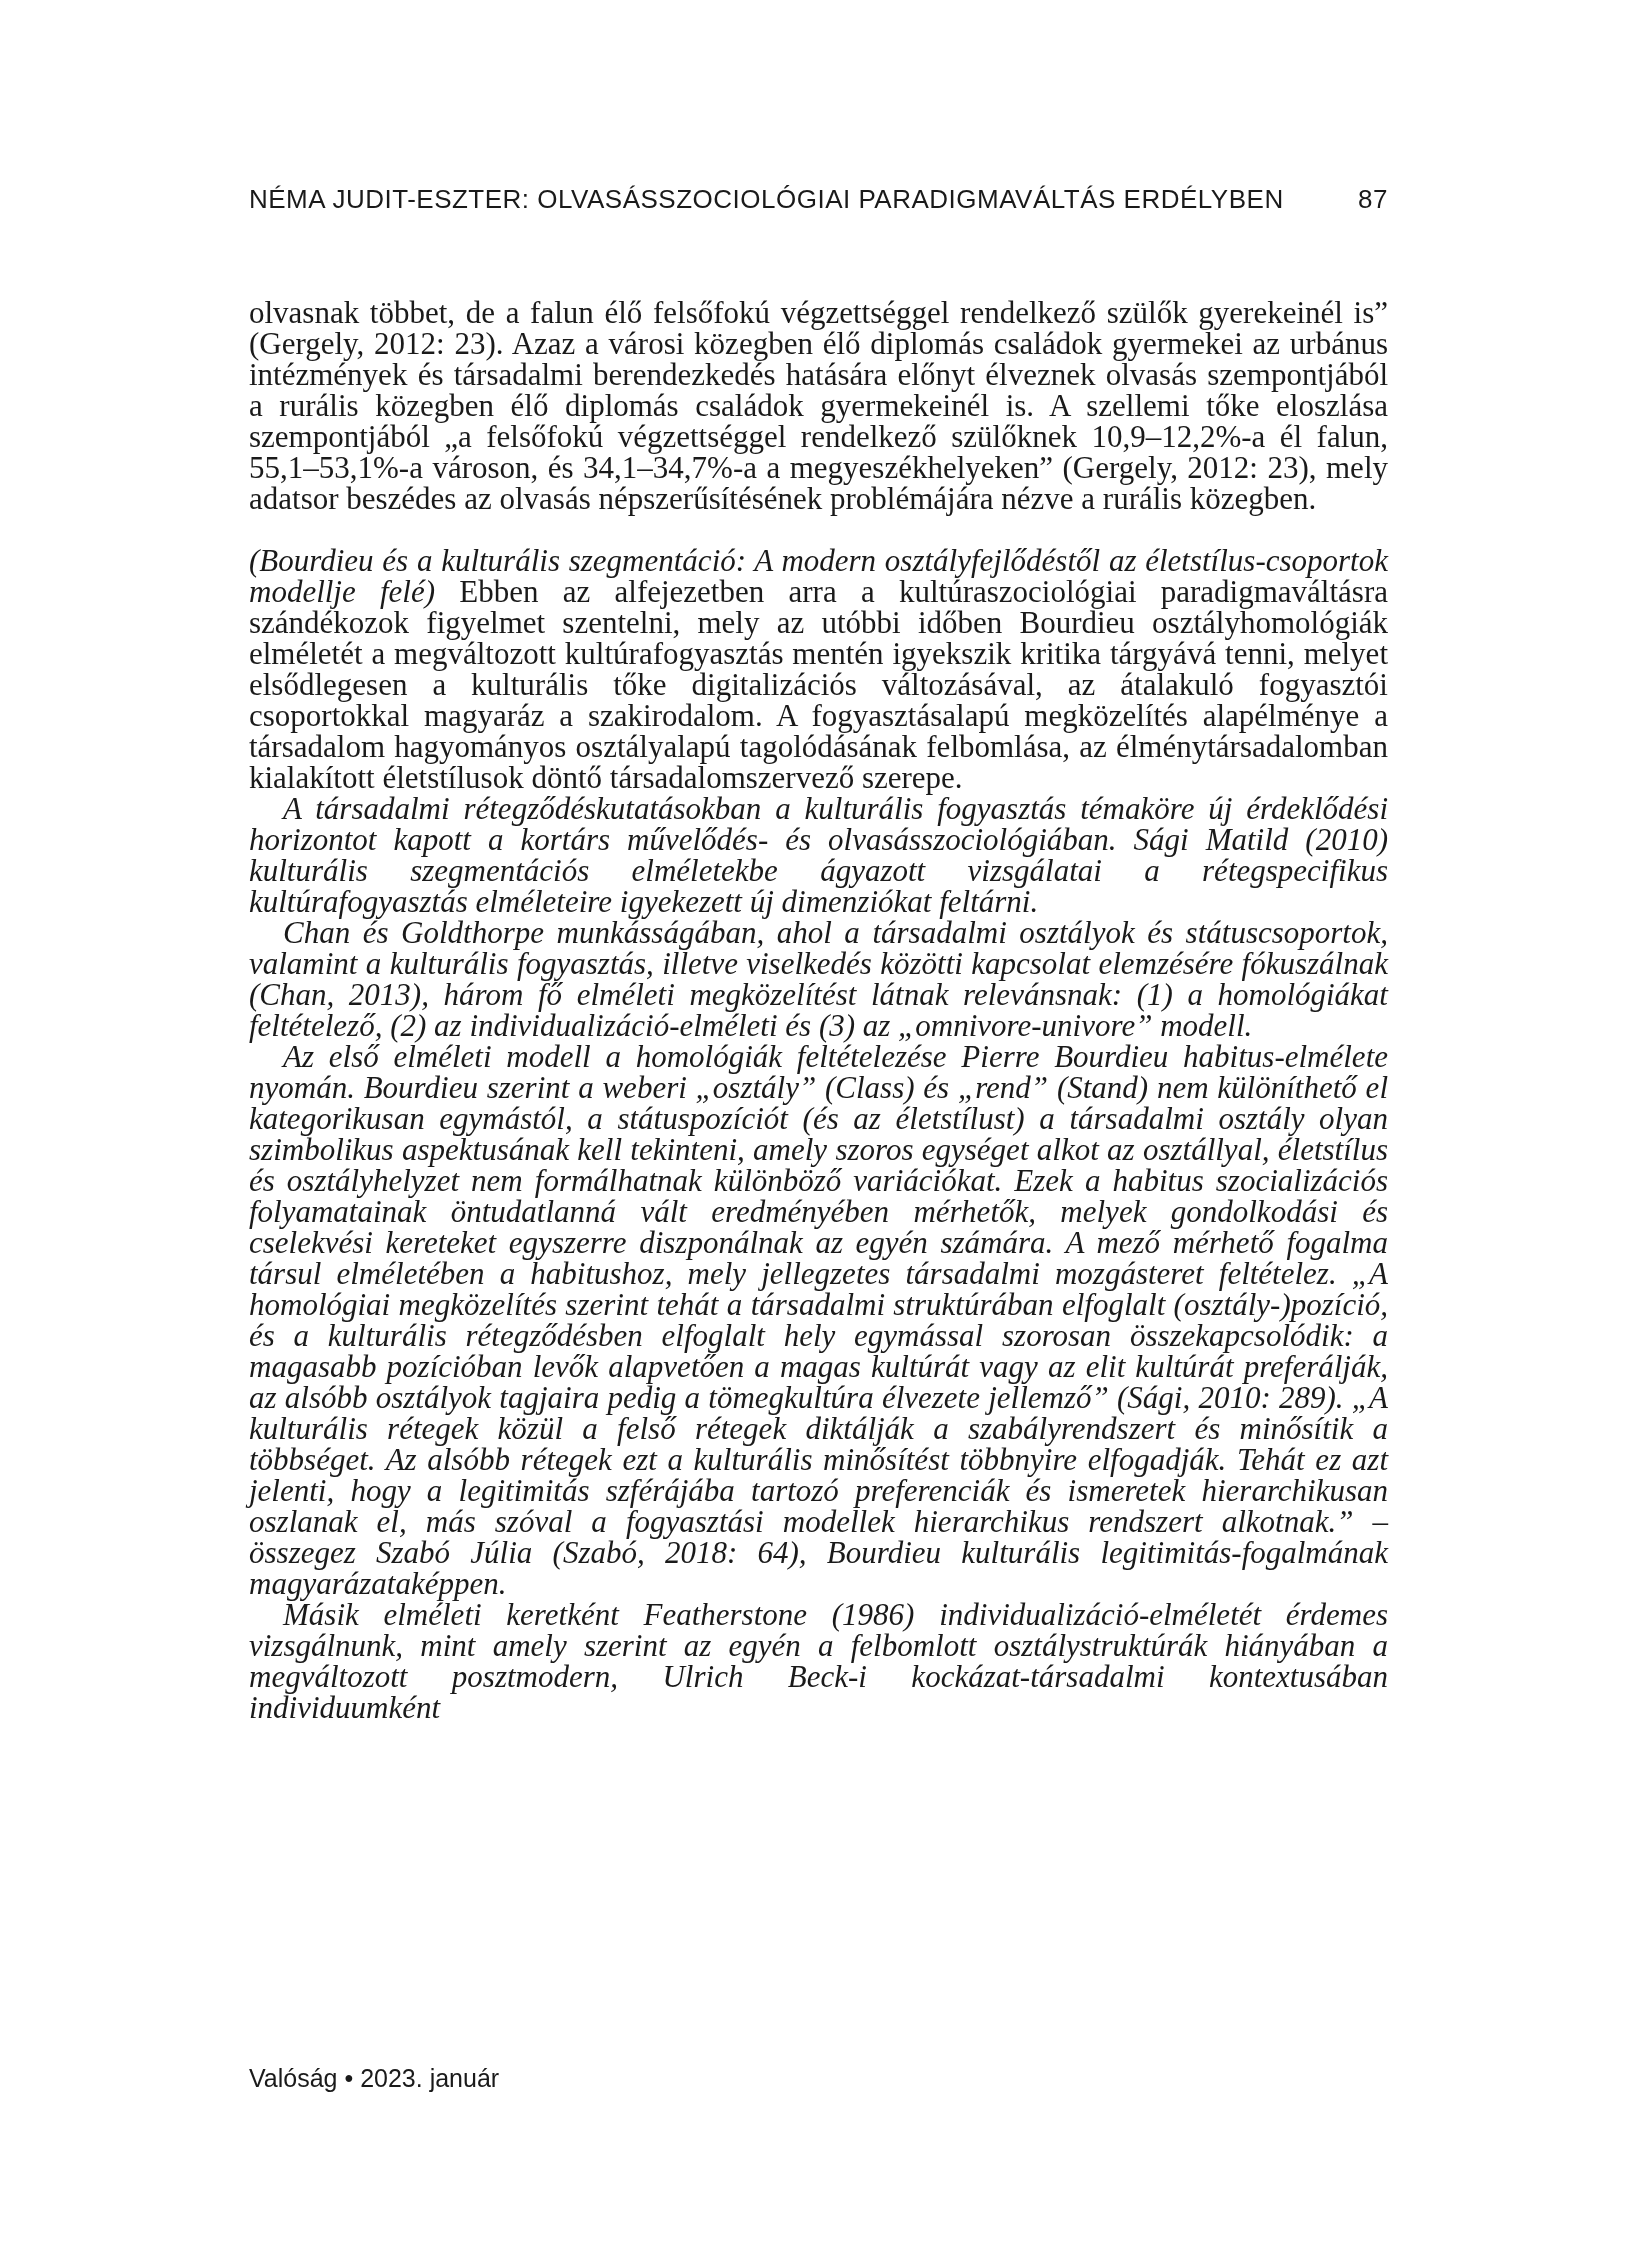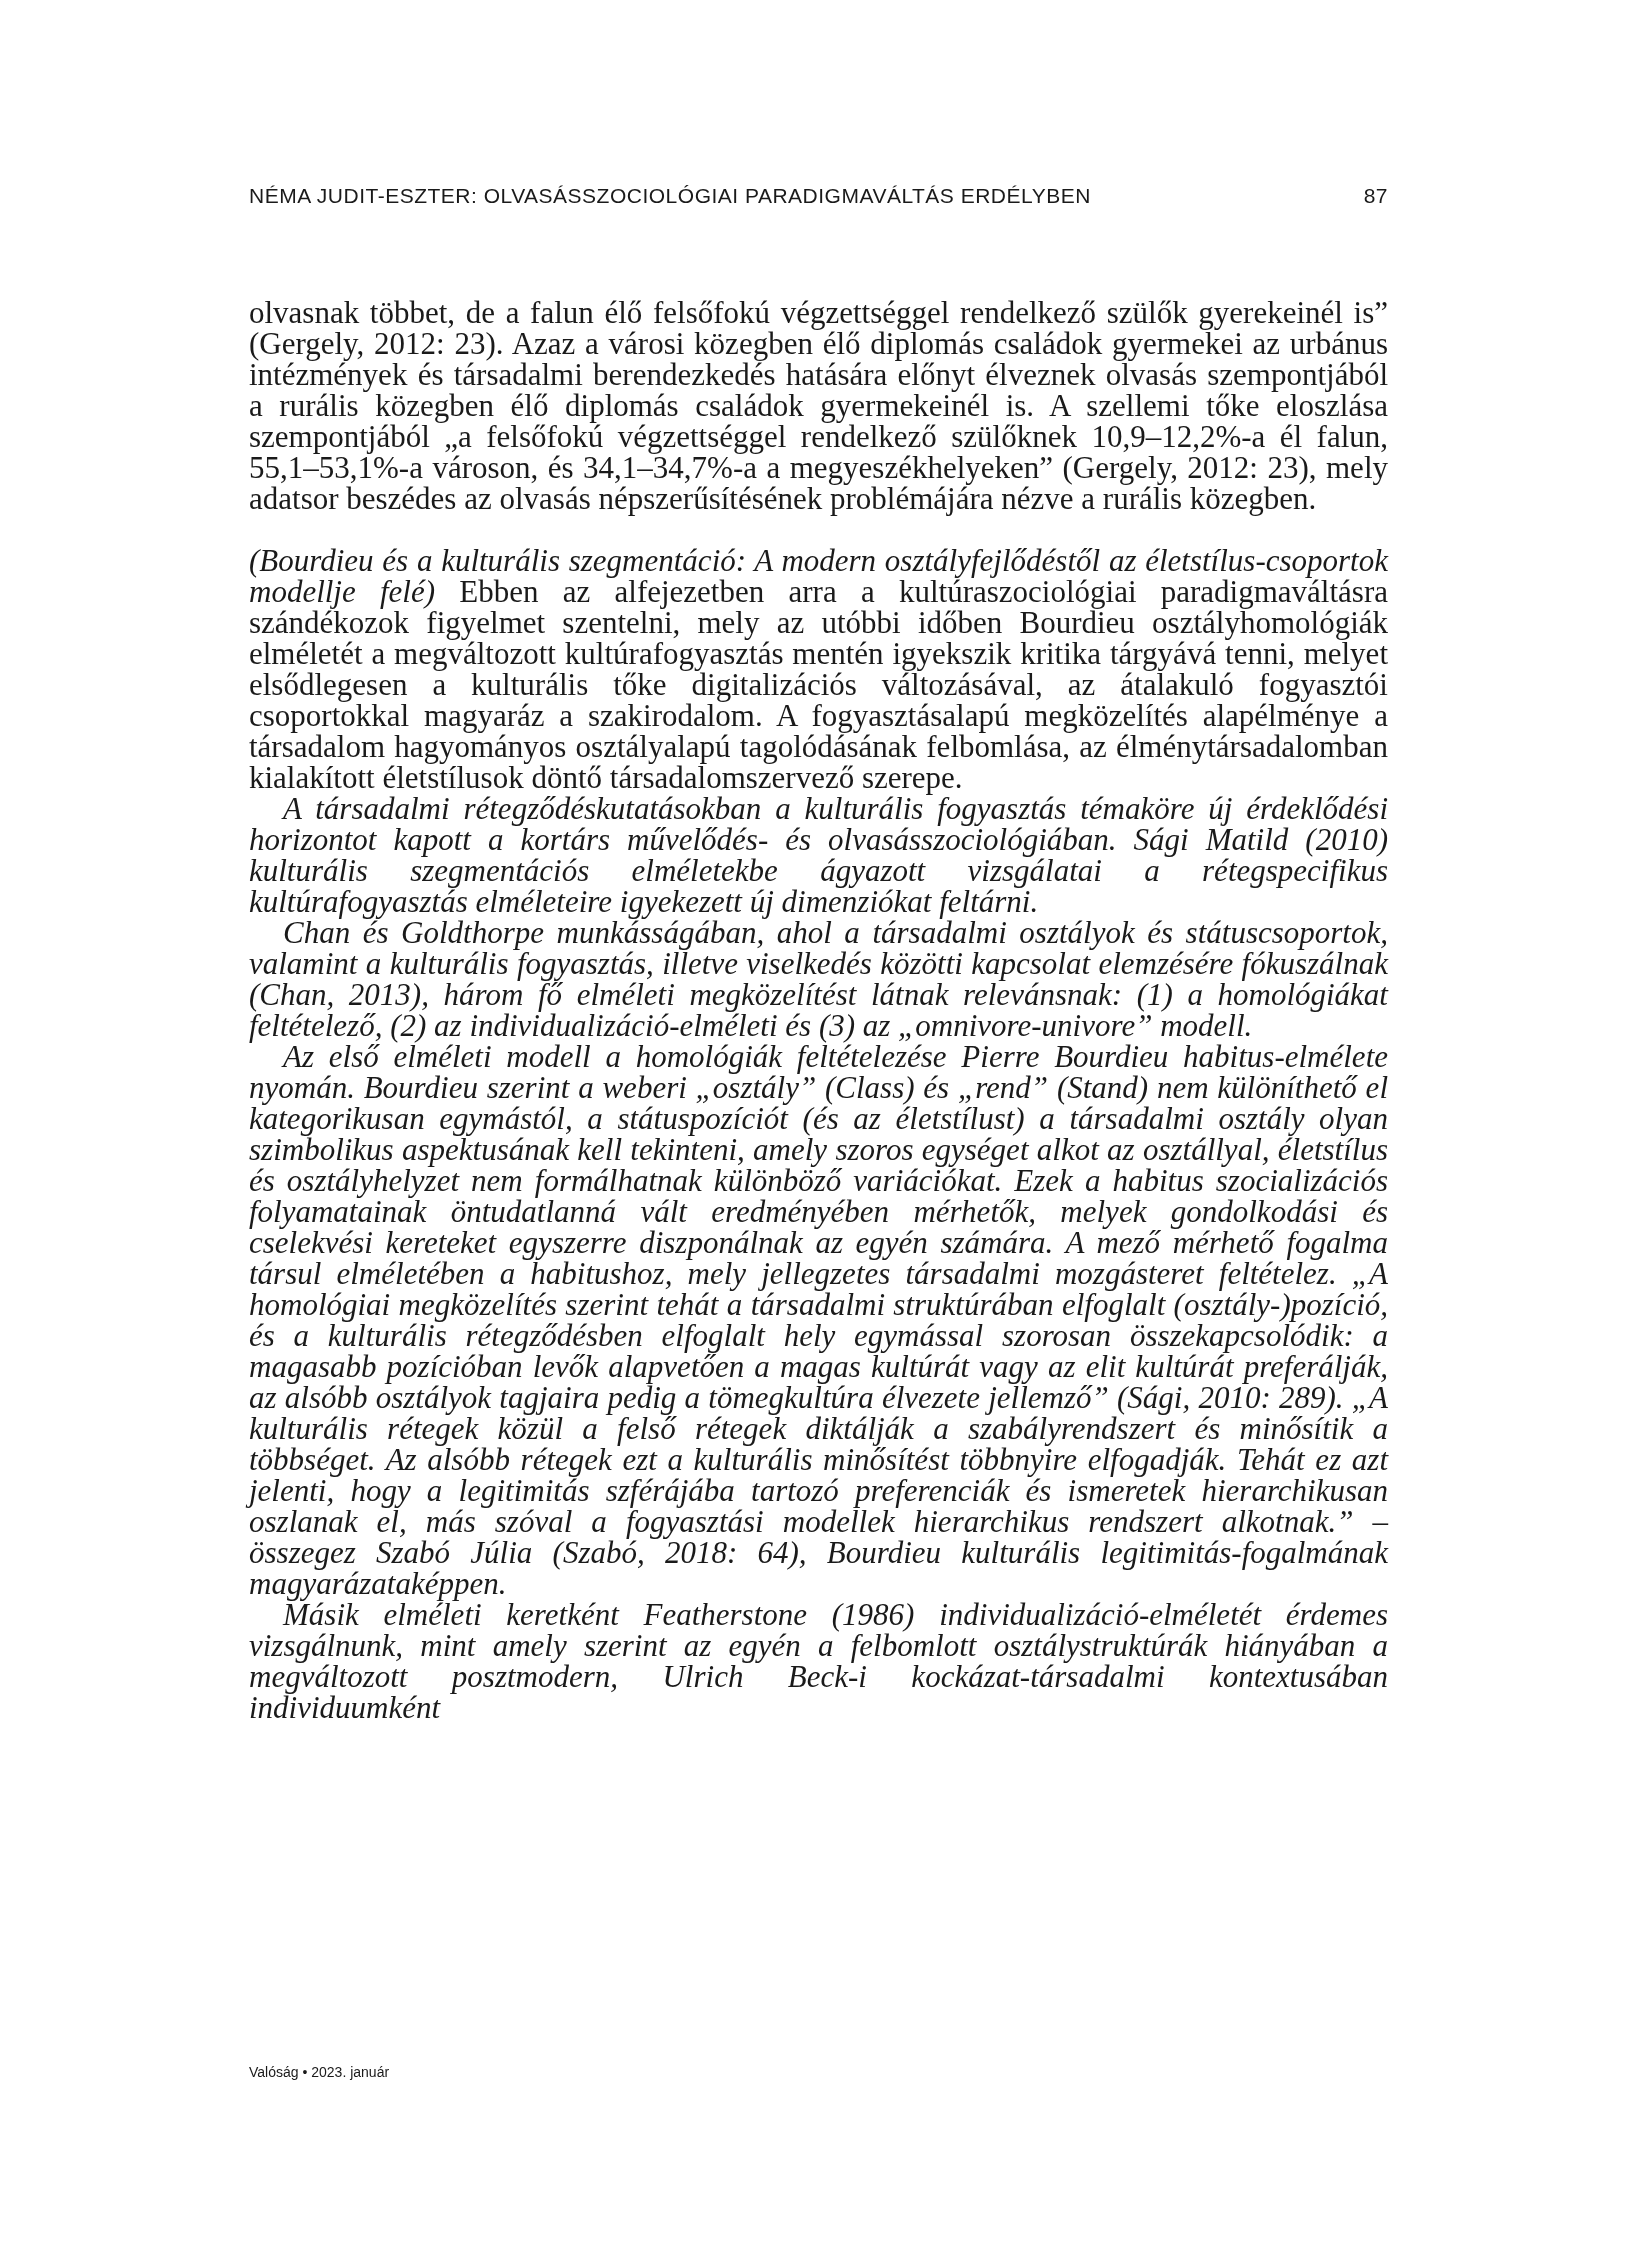--- a/index.html
+++ b/index.html
@@ -1,36 +1,36 @@
 <!DOCTYPE html>
 <html style="font-size:12.3px"><head>
 <meta charset="utf-8">
 <style>
   html, body { margin: 0; padding: 0; background: #ffffff; }
   body { width: 1628px; height: 2261px; position: relative; overflow: hidden; }
   .page { position: absolute; left: 0; top: 0; width: 1628px; height: 2261px; background: #ffffff; }
   .running-header {
     position: absolute; left: 249px; top: 184px; width: 1139px; height: 34px;
-    font-family: "Liberation Sans", sans-serif; font-size: 21px; color: #1a1a1a;
+    font-family: "Liberation Sans", sans-serif; font-size: 26px; color: #1a1a1a;
     letter-spacing: 0.5px;
   }
   .running-header .title { position: absolute; left: 0; top: 0; white-space: nowrap; }
   .running-header .page-number { position: absolute; right: 0; top: 0; text-align: center; }
   .body-text {
     position: absolute; left: 249px; top: 297px; width: 1139px;
     font-family: "Liberation Serif", serif; font-size: 31px; line-height: 31px;
     color: #1a1a1a; text-align: justify; hyphens: manual;
   }
   .body-text p { margin: 0; }
   .body-text p.indent { text-indent: 34px; font-style: italic; }
   .body-text p.gap-before { margin-top: 31px; }
   .body-text .italic { font-style: italic; }
   .running-footer {
     position: absolute; left: 249px; top: 2064px;
-    font-family: "Liberation Sans", sans-serif; font-size: 14px; color: #1a1a1a;
+    font-family: "Liberation Sans", sans-serif; font-size: 25px; color: #1a1a1a;
   }
 </style>
 </head>
 <body>
 
 <div class="page">
 
   <div class="running-header">
     <span class="title">NÉMA JUDIT-ESZTER: OLVASÁSSZOCIOLÓGIAI PARADIGMAVÁLTÁS ERDÉLYBEN</span>
     <span class="page-number">87</span>

